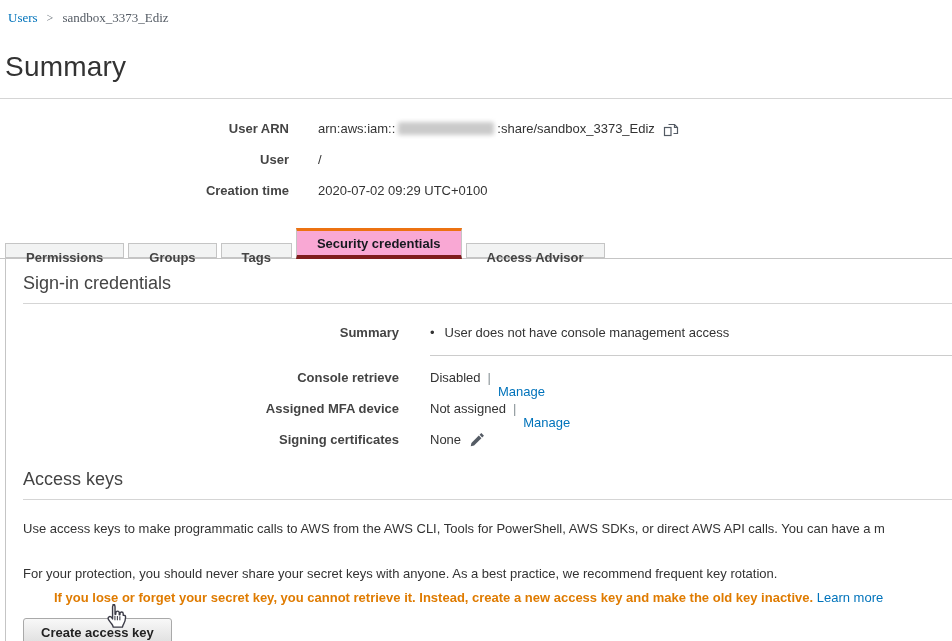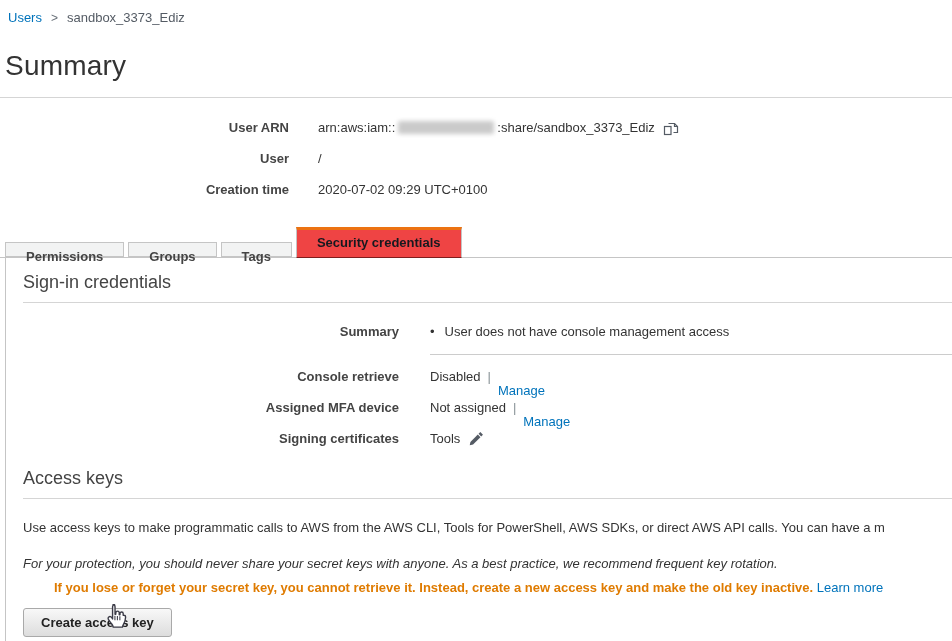--- a/index.html
+++ b/index.html
@@ -1,21 +1,21 @@
 <!DOCTYPE html>
 <html style="--orange: #ec7211; --warn: #df7b00; --link: #0073bb;"><head>
 <meta charset="utf-8">
 <style>
   * { margin:0; padding:0; box-sizing:border-box; }
   html,body { width:952px; height:641px; overflow:hidden; background:#fff;
     font-family:"Liberation Sans", sans-serif; font-size:13px; color:#333; }
   :root { --link:#0073bb; --orange:#ec7211; --warn:#df7b00; --border:#c5c5c5; }
 
   
-  .breadcrumb { padding:10px 16px 0 8px; font-size:13px; }
+  .breadcrumb { padding:10px 16px 0 8px; font-size:13px;font-family:Liberation Serif, serif; }
   .breadcrumb a { color:var(--link); text-decoration:none; cursor:pointer; }
   .breadcrumb .sep { color:#687078; margin:0 9px; font-size:12px; }
   .breadcrumb .current { color:#545b64; }
 
   
   h1.page-title { font-size:28px; font-weight:400; color:#333; margin:25px 0 0 5px; letter-spacing:.2px; }
   .hr-full { border-top:1px solid #d5d5d5; margin-top:15px; }
 
   
   .details { margin-top:14px; }
@@ -25,43 +25,43 @@
   .redacted { display:inline-block; width:96px; height:13px; background:#a8a8a8;
     filter:blur(2px); opacity:.6; border-radius:2px; margin:0 3px; }
   .copy-icon { margin-left:8px; cursor:pointer; display:inline-flex; }
 
   
   .tabs { display:flex; align-items:flex-end; padding-left:5px; margin-top:22px;
     border-bottom:1px solid var(--border); }
   .tab { height:15px; line-height:27px; padding:0 20px; background:#f2f3f3;
     border:1px solid var(--border); margin-right:4px; font-weight:bold; color:#444;
     cursor:pointer; white-space:nowrap; }
-  .tab.active { height:31px; line-height:26px; background:#ef4444; color:#16191f;
-    border-top:3px solid var(--orange); border-bottom:1px solid #7f1d1d; margin-bottom:-1px; }
+  .tab.active { height:31px; line-height:26px; background:#f9a8d4; color:#16191f;
+    border-top:3px solid var(--orange); border-bottom:4px solid #7f1d1d; margin-bottom:-1px; }
 
   
   .panel { margin-left:5px; border-left:1px solid var(--border); border-bottom:1px solid var(--border);
     height:389px; padding-left:17px; overflow:hidden; }
   .section-heading { font-size:18px; font-weight:400; color:#444; margin-top:14px; }
   .section-rule { border-top:1px solid #d5d5d5; margin-top:9px; }
 
   
   .cred-row { display:flex; align-items:center; height:31px; }
   .cred-row.first { margin-top:13px; }
   .cred-label { width:376px; text-align:right; font-weight:bold; color:#444; }
   .cred-value { margin-left:31px; display:flex; align-items:center; white-space:nowrap; }
   .bullet { margin-right:10px; color:#333; }
   .pipe { color:#879196; margin:0 7px; }
   a.mini-link { color:var(--link); text-decoration:none; cursor:pointer;margin-top:28px; }
   .row-rule { border-top:1px solid #ccc; margin-left:407px; margin-top:7px; margin-bottom:6px; }
   .pencil-icon { margin-left:9px; cursor:pointer; display:inline-flex; }
 
   
   .para { white-space:nowrap; overflow:hidden; margin-top:21px; color:#333; }
-  .para.note { margin-top:21px;font-style:italic; }
+  .para.note { margin-top:30px; }
   .para.warn { margin-top:9px; }
   .warn-text { color:var(--warn); font-weight:bold;padding-left:31px; }
 
   
   .btn { display:inline-block; margin-top:13px; height:29px; line-height:27px; padding:0 17px;
     font-family:"Liberation Sans", sans-serif; font-size:13px; font-weight:bold; color:#222;
     background:linear-gradient(to bottom,#f8f8f8,#dddddd); border:1px solid #a9a9a9;
     border-radius:3px; cursor:pointer; }
 
   .cursor-overlay { position:absolute; left:103px; top:603px; pointer-events:none; }
@@ -100,20 +100,21 @@
     <div class="detail-label">Creation time</div>
     <div class="detail-value">2020-07-02 09:29 UTC+0100</div>
   </div>
 </div>
 
 <div class="tabs">
   <div class="tab">Permissions</div>
   <div class="tab">Groups</div>
   <div class="tab">Tags</div>
   <div class="tab active">Security credentials</div>
+  <div class="tab">Access Advisor</div>
 </div>
 
 <div class="panel">
 
   <div class="section-heading">Sign-in credentials</div>
   <div class="section-rule"></div>
 
   <div class="cred-row first">
     <div class="cred-label">Summary</div>
     <div class="cred-value">
@@ -137,21 +138,21 @@
     <div class="cred-value">
       <span>Not assigned</span>
       <span class="pipe">|</span>
       <a class="mini-link">Manage</a>
     </div>
   </div>
 
   <div class="cred-row">
     <div class="cred-label">Signing certificates</div>
     <div class="cred-value">
-      <span>Tools</span>
+      <span>None</span>
       <span class="pencil-icon">
         <svg width="15" height="15" viewBox="0 0 16 16">
           <path d="M12.1 1.1 l2.8 2.8 -1.9 1.9 -2.8 -2.8 z" fill="#545b64"></path>
           <path d="M9.4 3.8 l2.8 2.8 -7.9 7.9 -3.5 .7 .7 -3.5 z" fill="#545b64"></path>
         </svg>
       </span>
     </div>
   </div>
 
   <div class="section-heading">Access keys</div>

